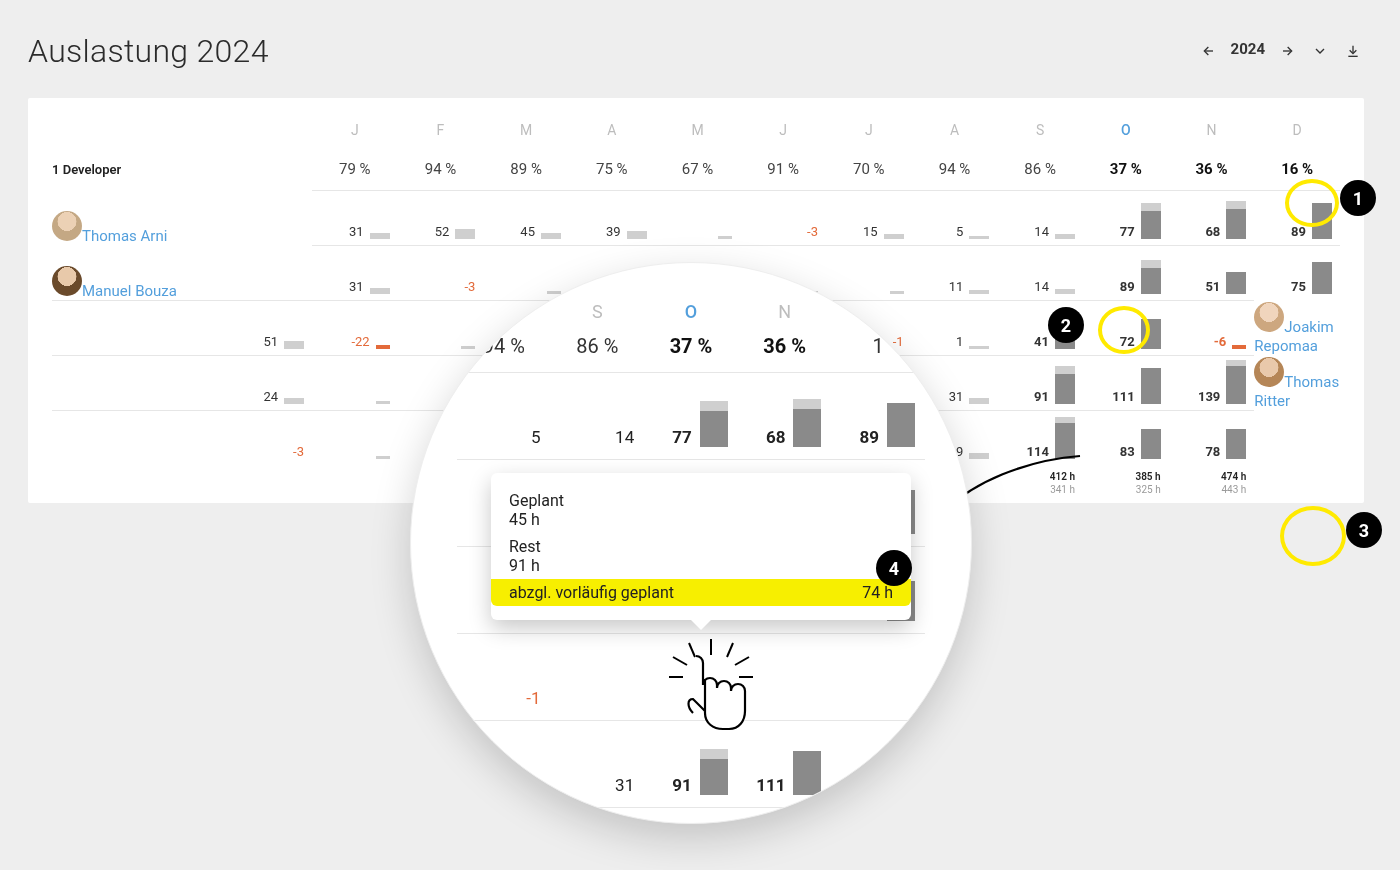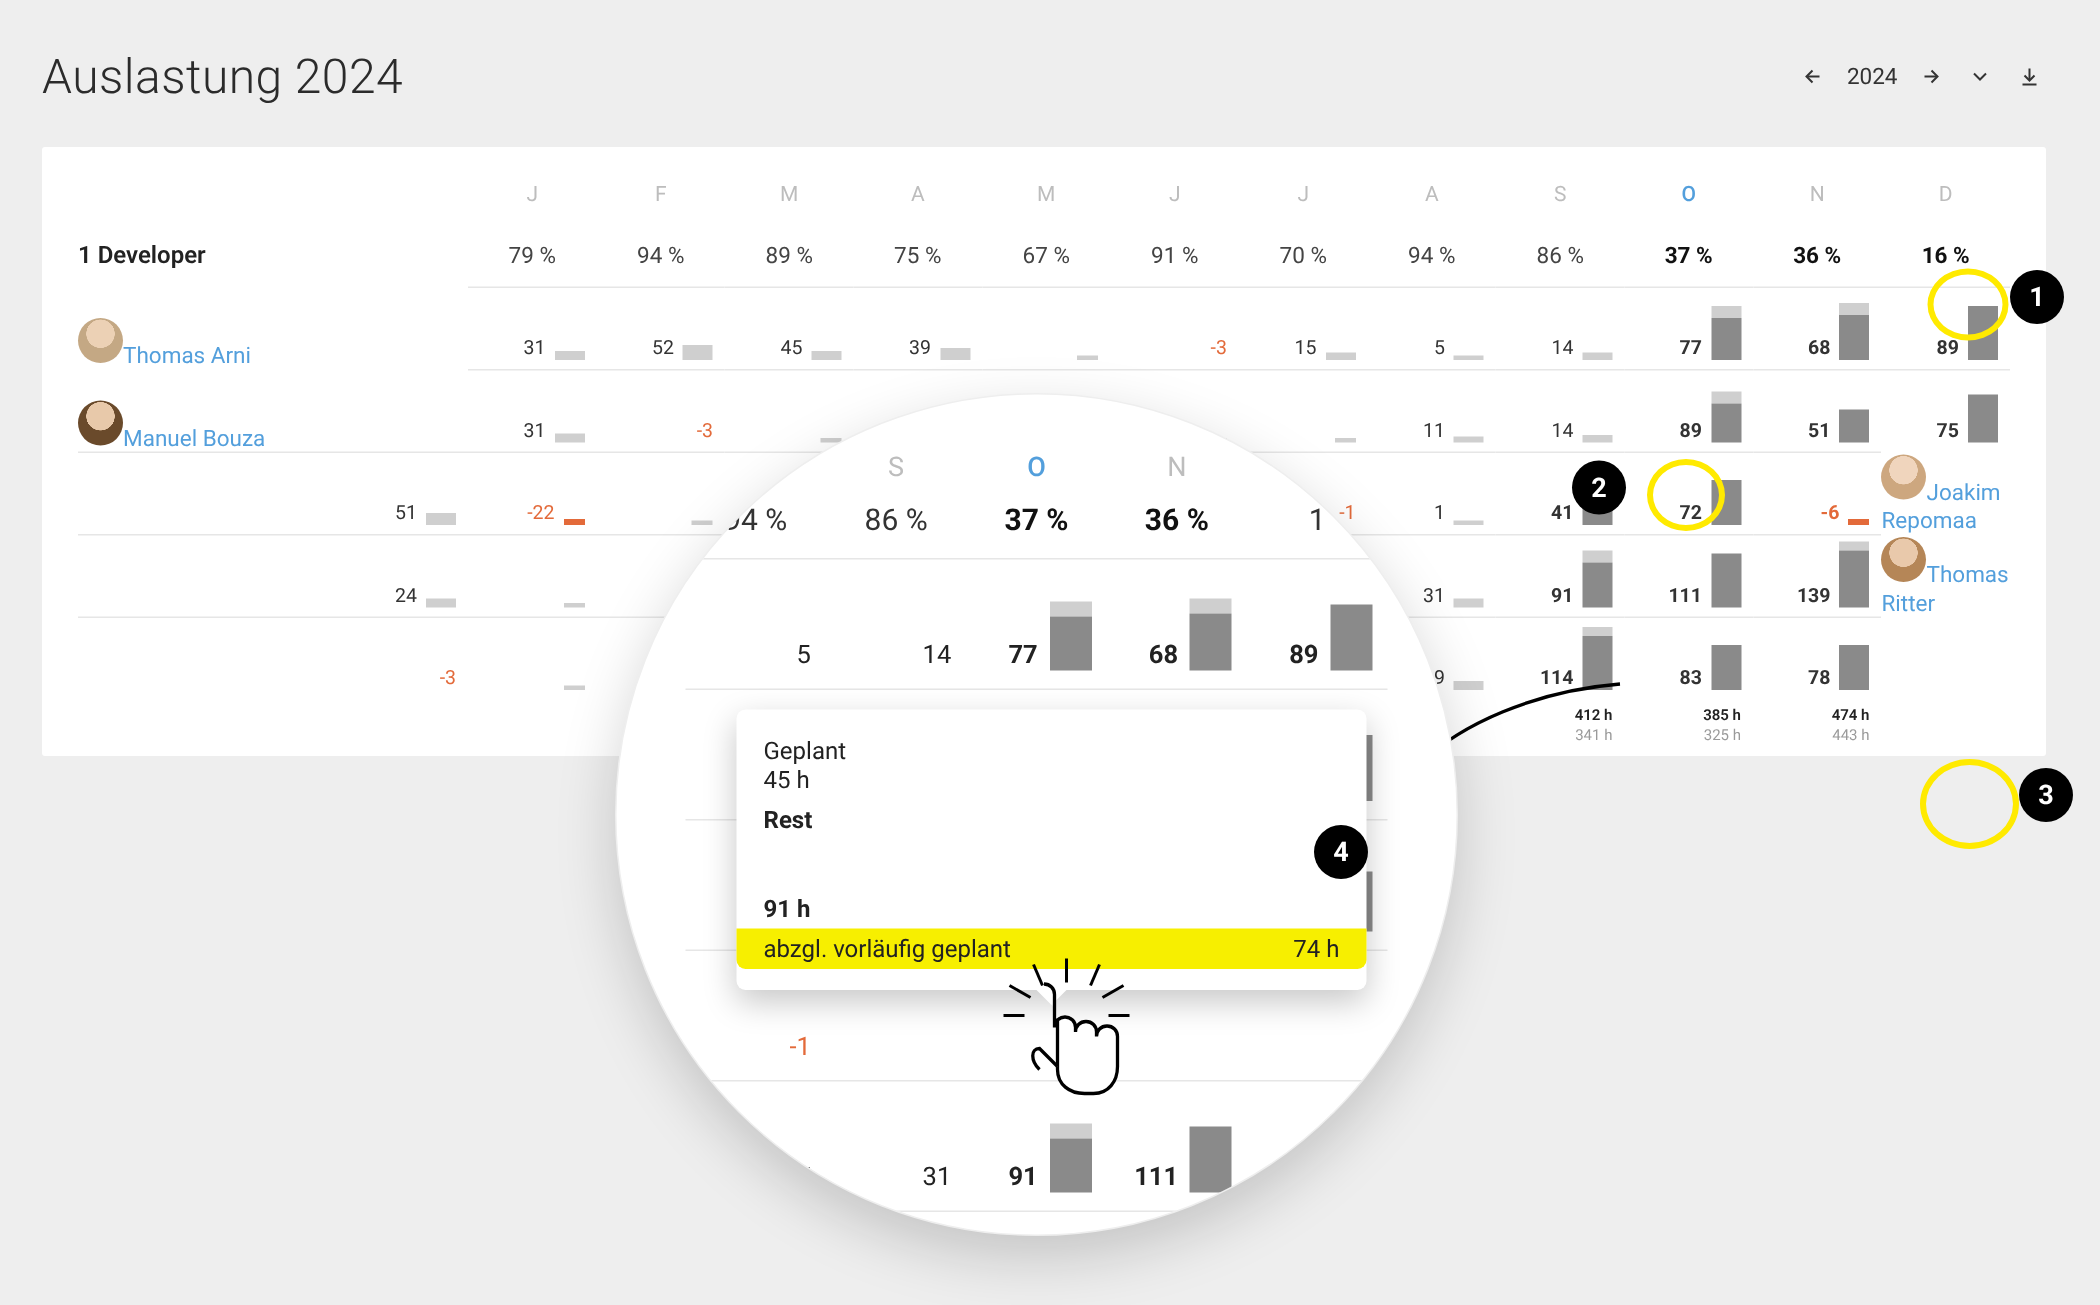--- a/index.html
+++ b/index.html
@@ -14,30 +14,30 @@
     --neg:#e36a3a;
     --accent-ring:#ffea00;
     --hl:#f7ef00;
   }
   html,body{margin:0;padding:0;font-family:-apple-system,BlinkMacSystemFont,"Segoe UI",Roboto,Helvetica,Arial,sans-serif;color:var(--text);}
   body{width:1400px;height:870px;background:var(--bg);position:relative;overflow:hidden;}
 
   .page{padding:32px 36px 0 28px;}
   .page-head{display:flex;align-items:center;justify-content:space-between;}
   .page-title{font-size:32px;font-weight:300;color:#2b2b2b;letter-spacing:.3px;}
-  .nav{display:flex;align-items:center;gap:11px;color:#555;}
+  .nav{display:flex;align-items:flex-start;gap:11px;color:#555;font-weight:bold;}
   .nav .yr{font-size:15px;color:#333;}
   .icon-btn{display:inline-flex;align-items:center;justify-content:center;width:22px;height:22px;cursor:pointer;color:#333;}
   .icon-btn svg{width:16px;height:16px;stroke:#333;fill:none;stroke-width:2;}
 
   .card{background:var(--card);margin-top:28px;border-radius:2px;padding:24px 24px 8px 24px;}
   .grid{display:grid;grid-template-columns:260px repeat(12,1fr);align-items:end;}
   .hdr{font-size:14px;color:#bdbdbd;text-align:center;padding-bottom:10px;}
   .hdr.cur{color:var(--link);font-weight:500;}
-  .dev-head{grid-column:1/2;font-weight:600;font-size:16px;color:#222;align-self:center;padding:12px 0;}
+  .dev-head{grid-column:1/2;font-weight:600;font-size:13px;color:#222;align-self:center;padding:12px 0;}
   .pct{font-size:15px;text-align:center;color:#444;padding:12px 0;}
   .pct.bold{font-weight:700;color:#111;}
   .avatar{width:30px;height:30px;border-radius:50%;background:#ddd;display:inline-block;flex-shrink:0;}
   .av1{background:radial-gradient(circle at 50% 35%, #ecd1b5 0 38%, #c4a884 39% 100%);}
   .av2{background:radial-gradient(circle at 50% 35%, #e8c9aa 0 38%, #6a4a2b 39% 100%);}
   .av3{background:radial-gradient(circle at 50% 35%, #f2d9c4 0 38%, #c49b78 39% 100%);}
   .av4{background:radial-gradient(circle at 50% 35%, #f0d5bd 0 38%, #cda77f 39% 100%);}
   .av5{background:radial-gradient(circle at 50% 35%, #e9c9ab 0 38%, #b58657 39% 100%);}
   .name{color:var(--link);font-size:15px;}
 
@@ -76,21 +76,21 @@
   .lens-cell .val.bold{font-weight:700;}
   .lens-cell .val.neg{color:var(--neg);}
   .lens-cell .bar{width:28px;}
 
   .tooltip{
     position:absolute;left:80px;top:210px;right:60px;
     background:#fff;border-radius:6px;box-shadow:0 8px 22px rgba(0,0,0,.22);
     padding:14px 18px;font-size:16px;color:#222;
   }
   .tooltip .tl{display:flex;justify-content:space-between;padding:4px 0;flex-direction:column;}
-  .tooltip .bold{font-weight:700;gap:40px;}
+  .tooltip .bold{font-weight:400;}
   .tooltip .hl{background:var(--hl);margin:0 -18px;padding:4px 18px;display:flex;justify-content:space-between;border-radius:0 0 6px 6px;}
   .tooltip .tri{position:absolute;left:50%;transform:translateX(-50%);bottom:-10px;width:0;height:0;border-left:10px solid transparent;border-right:10px solid transparent;border-top:10px solid #fff;}
 
   .cursor-click{position:absolute;left:258px;top:380px;pointer-events:none;}
   .cursor-click svg{overflow:visible;}
 
   .arrow-ann{position:absolute;left:930px;top:450px;pointer-events:none;}
   .arrow-ann svg{overflow:visible;}
 </style>
 </head>

